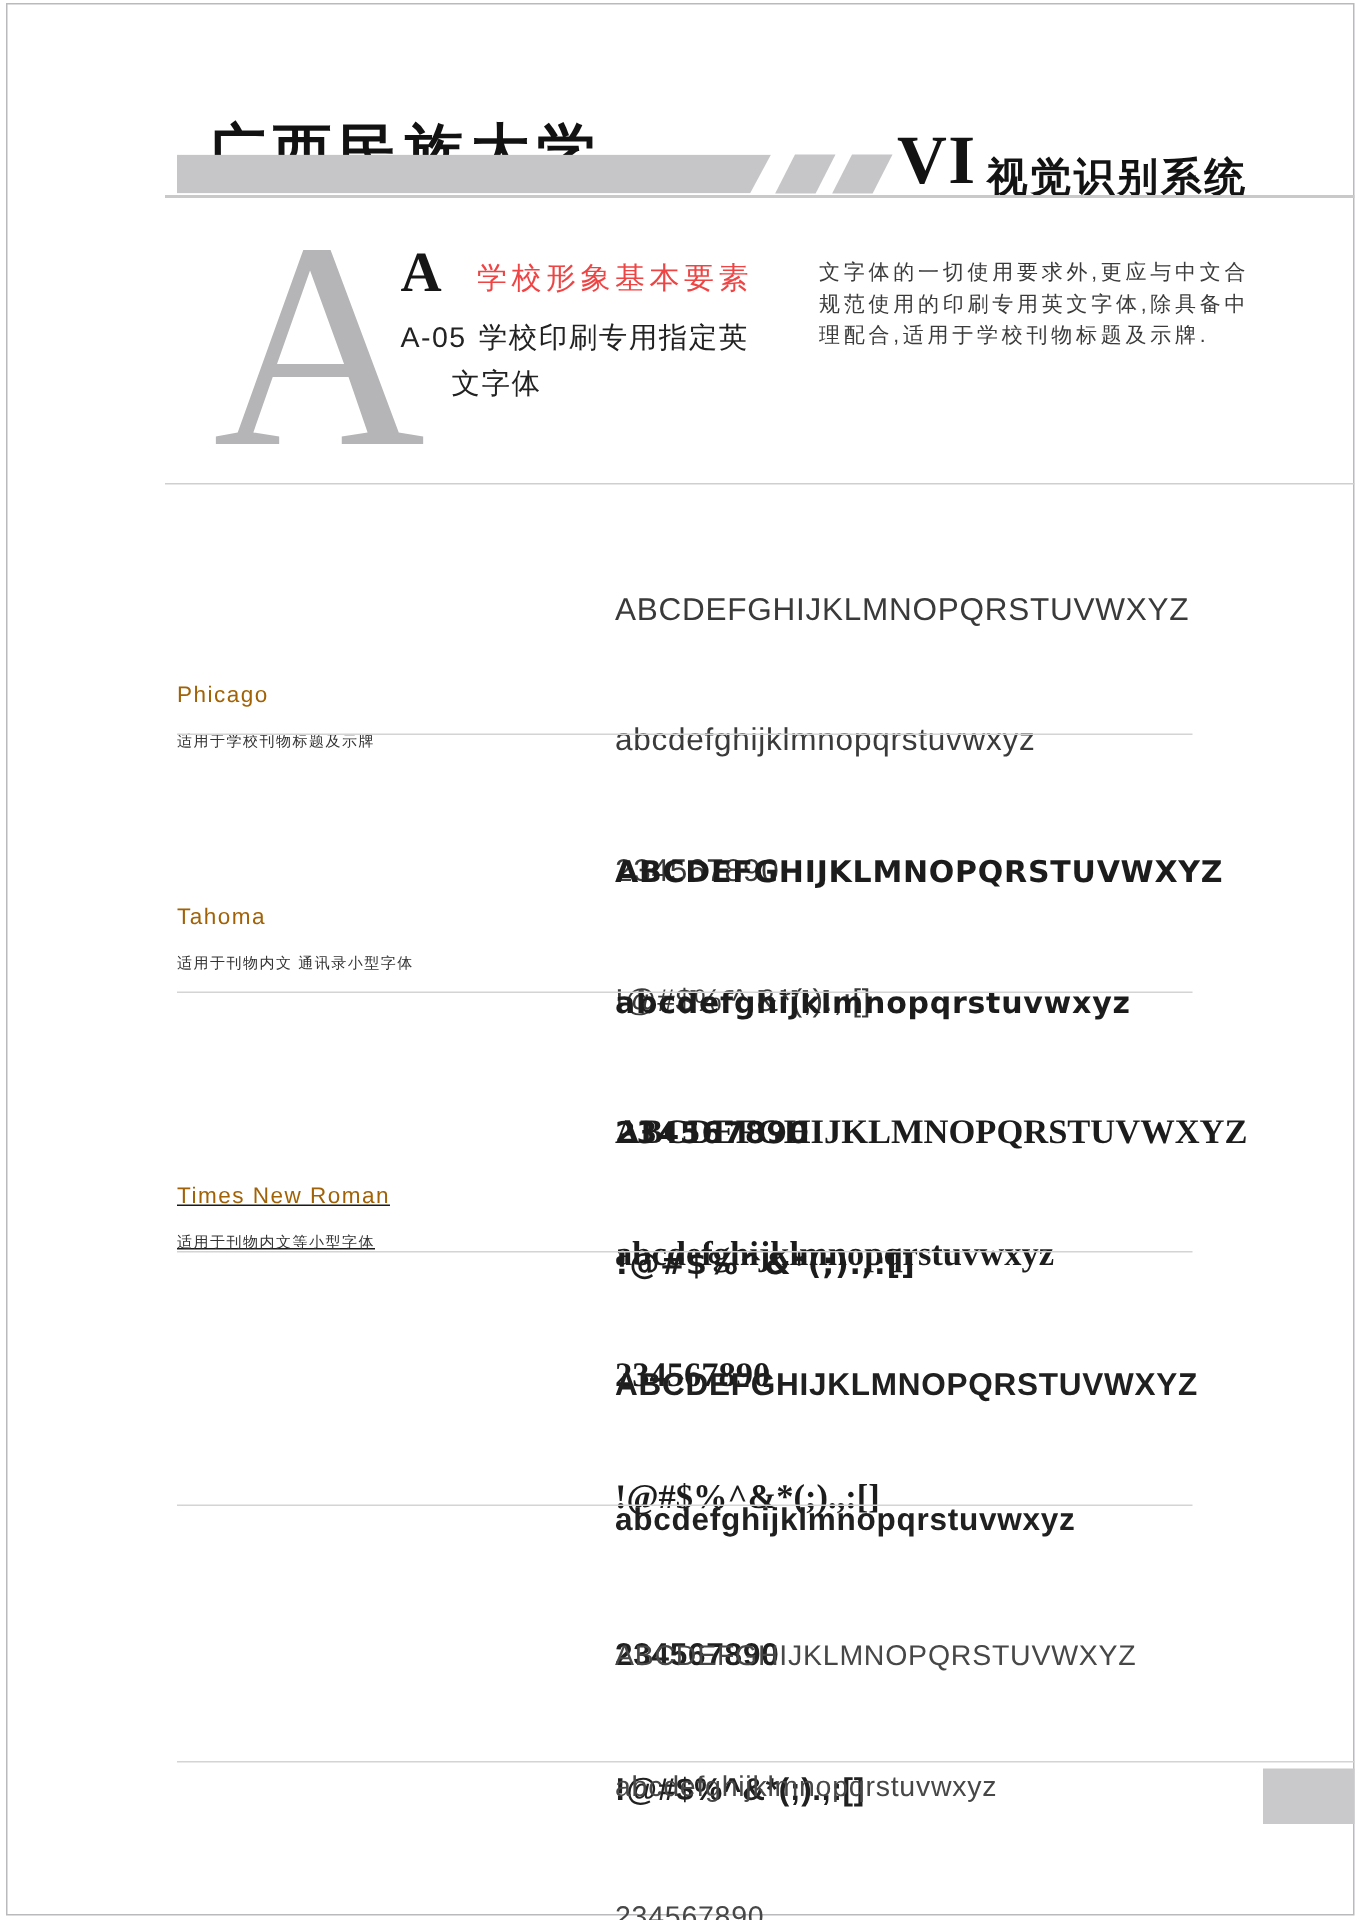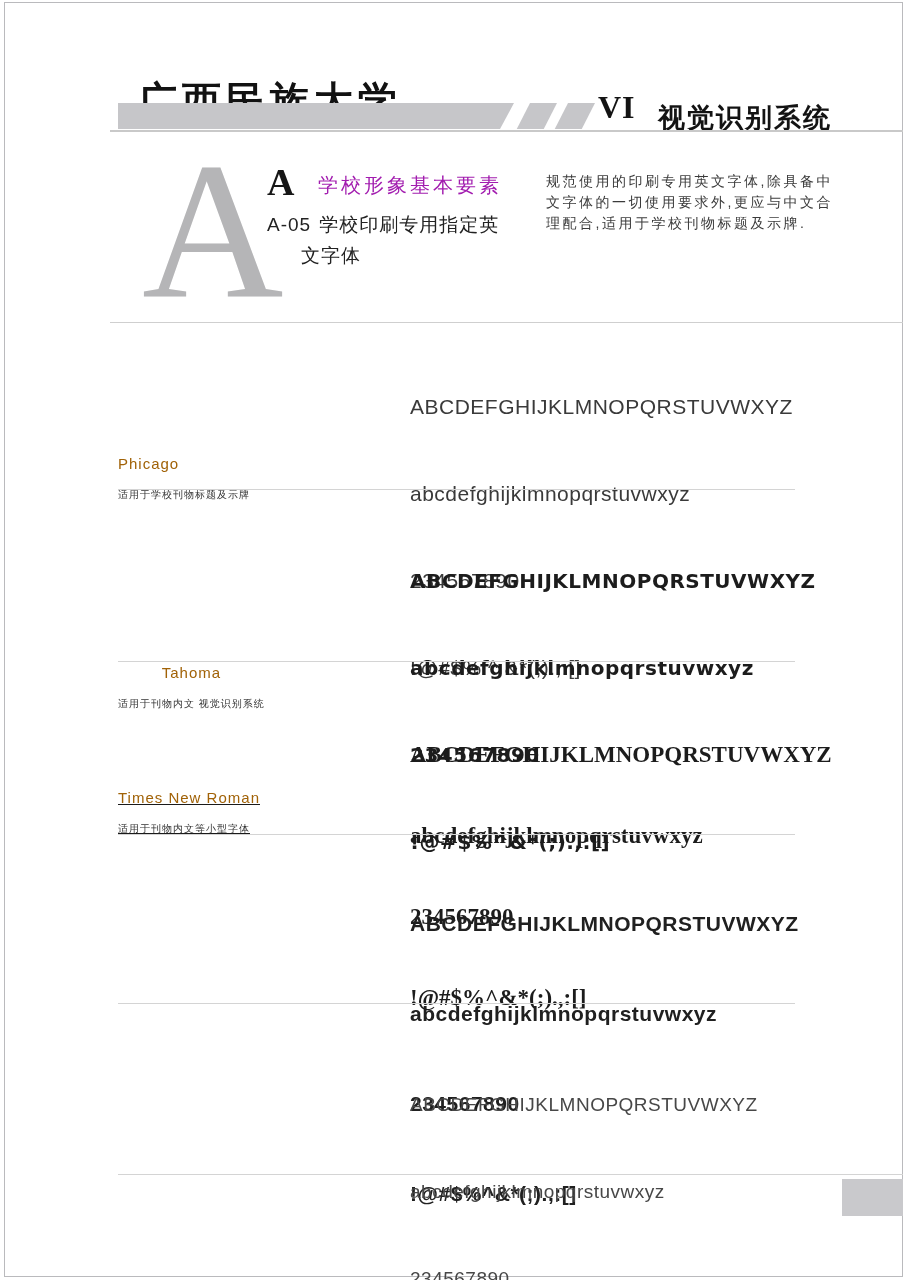--- a/index.html
+++ b/index.html
@@ -10,52 +10,52 @@
   
   .univ-name{position:absolute;left:138px;top:54px;font-family:"Liberation Serif",serif;
              font-weight:bold;font-size:39px;letter-spacing:5px;color:#121212;margin-top:20px;}
   .gray-bar{position:absolute;left:118px;top:103px;width:396px;height:26px;background:#c6c6c9;
             clip-path:polygon(0 0,100% 0,calc(100% - 14px) 100%,0 100%);}
   .stripe{position:absolute;top:103px;width:27px;height:26px;background:#c6c6c9;
           transform:skewX(-27deg);transform-origin:0 0;}
   .stripe-1{left:530px;}
   .stripe-2{left:568px;}
   .vi-mark{position:absolute;left:598px;top:85px;font-family:"Liberation Serif",serif;
-           font-weight:bold;font-size:32px;line-height:44px;letter-spacing:1px;color:#131313;}
+           font-weight:bold;font-size:46px;line-height:44px;letter-spacing:1px;color:#131313;}
   .vi-system{position:absolute;left:658px;top:100px;font-weight:bold;font-size:27px;
              letter-spacing:2px;color:#131313;}
   .header-underline{position:absolute;left:110px;top:130px;width:793px;height:2px;background:#c9c9c9;}
 
   
   .big-a{position:absolute;left:142px;top:133px;font-family:"Liberation Serif",serif;
          font-size:196px;line-height:1;color:#b5b5b7;}
   .section-a{position:absolute;left:267px;top:163px;font-family:"Liberation Serif",serif;
              font-weight:bold;font-size:38px;line-height:1;color:#161616;}
-  .section-title{position:absolute;left:318px;top:172px;font-size:20px;letter-spacing:3px;color:#a21caf;}
+  .section-title{position:absolute;left:318px;top:172px;font-size:20px;letter-spacing:3px;color:#ef4444;}
   .item-line1{position:absolute;left:267px;top:212px;font-size:19px;letter-spacing:1px;color:#222;}
   .item-line1 .code{margin-right:8px;}
   .item-line2{position:absolute;left:301px;top:243px;font-size:19px;letter-spacing:1px;color:#222;}
   .desc{position:absolute;left:546px;top:171px;width:340px;font-size:14px;line-height:21px;
         letter-spacing:2.5px;color:#3b3b3b;}
 
   .top-divider{position:absolute;left:110px;top:322px;width:793px;height:1px;background:#cfcfcf;}
 
   
   .sample{position:absolute;left:410px;white-space:pre;}
   .geo   {font-size:21px;line-height:29px;color:#3a3a3a;letter-spacing:0.5px;}
   .geolt {font-size:19px;line-height:29px;color:#474747;letter-spacing:0.5px;}
   .tah   {font-family:"DejaVu Sans",sans-serif;font-weight:bold;font-size:20px;line-height:29px;
           color:#1c1c1c;letter-spacing:0.5px;}
   .tim   {font-family:"Liberation Serif",serif;font-weight:bold;font-size:23px;line-height:27px;color:#1c1c1c;}
   .tre   {font-family:"Liberation Sans",sans-serif;font-weight:bold;font-size:21px;line-height:30px;
           color:#202020;letter-spacing:0.5px;}
   .s0{top:334px;} .s1{top:509px;} .s2{top:687px;} .s3{top:849px;} .s4{top:1032px;}
 
   .font-label{position:absolute;left:118px;}
-  .l0{top:456px;} .l1{top:665px;text-align:center;} .l2{top:790px;text-decoration:underline;} .l3{top:975px;} .l4{top:1144px;}
+  .l0{top:456px;} .l1{top:604px;} .l2{top:790px;text-decoration:underline;} .l3{top:975px;} .l4{top:1144px;}
   .fname{font-size:15px;color:#a16207;letter-spacing:1px;line-height:16px;}
   .fusage{font-size:10px;color:#333;letter-spacing:1px;line-height:16px;margin-top:15px;}
 
   .divider{position:absolute;left:118px;width:677px;height:1px;background:#d4d4d4;}
   .d0{top:489px;} .d1{top:661px;} .d2{top:834px;} .d3{top:1003px;} .d4{top:1174px;width:785px;}
 
   .corner-tab{position:absolute;left:842px;top:1179px;width:61px;height:37px;background:#c9c9cc;}
 </style>
 </head>
 <body>
@@ -72,22 +72,22 @@
   <div class="header-underline"></div>
 
   <div class="big-a">A</div>
   <div class="section-a">A</div>
   <div class="section-title">学校形象基本要素</div>
   <div class="item-line1">
     <span class="code">A-05</span><span>学校印刷专用指定英</span>
   </div>
   <div class="item-line2">文字体</div>
   <div class="desc">
+    <div>文字体的一切使用要求外,更应与中文合</div>
     <div>规范使用的印刷专用英文字体,除具备中</div>
-    <div>文字体的一切使用要求外,更应与中文合</div>
     <div>理配合,适用于学校刊物标题及示牌.</div>
   </div>
 
   <div class="top-divider"></div>
 
   <div class="sample geo s0">
     <div>ABCDEFGHIJKLMNOPQRSTUVWXYZ</div>
     <div>abcdefghijklmnopqrstuvwxyz</div>
     <div>234567890</div>
     <div>!@#$% ^ &amp;*(;).,:[]</div>
@@ -99,21 +99,21 @@
   <div class="divider d0"></div>
 
   <div class="sample tah s1">
     <div>ABCDEFGHIJKLMNOPQRSTUVWXYZ</div>
     <div>abcdefghijklmnopqrstuvwxyz</div>
     <div>234567890</div>
     <div>!@#$%^&amp;*(;).,:[]</div>
   </div>
   <div class="font-label l1">
     <div class="fname">Tahoma</div>
-    <div class="fusage">适用于刊物内文 视觉识别系统</div>
+    <div class="fusage">适用于刊物内文 通讯录小型字体</div>
   </div>
   <div class="divider d1"></div>
 
   <div class="sample tim s2">
     <div>ABCDEFGHIJKLMNOPQRSTUVWXYZ</div>
     <div>abcdefghijklmnopqrstuvwxyz</div>
     <div>234567890</div>
     <div>!@#$%^&amp;*(;).,:[]</div>
   </div>
   <div class="font-label l2">

